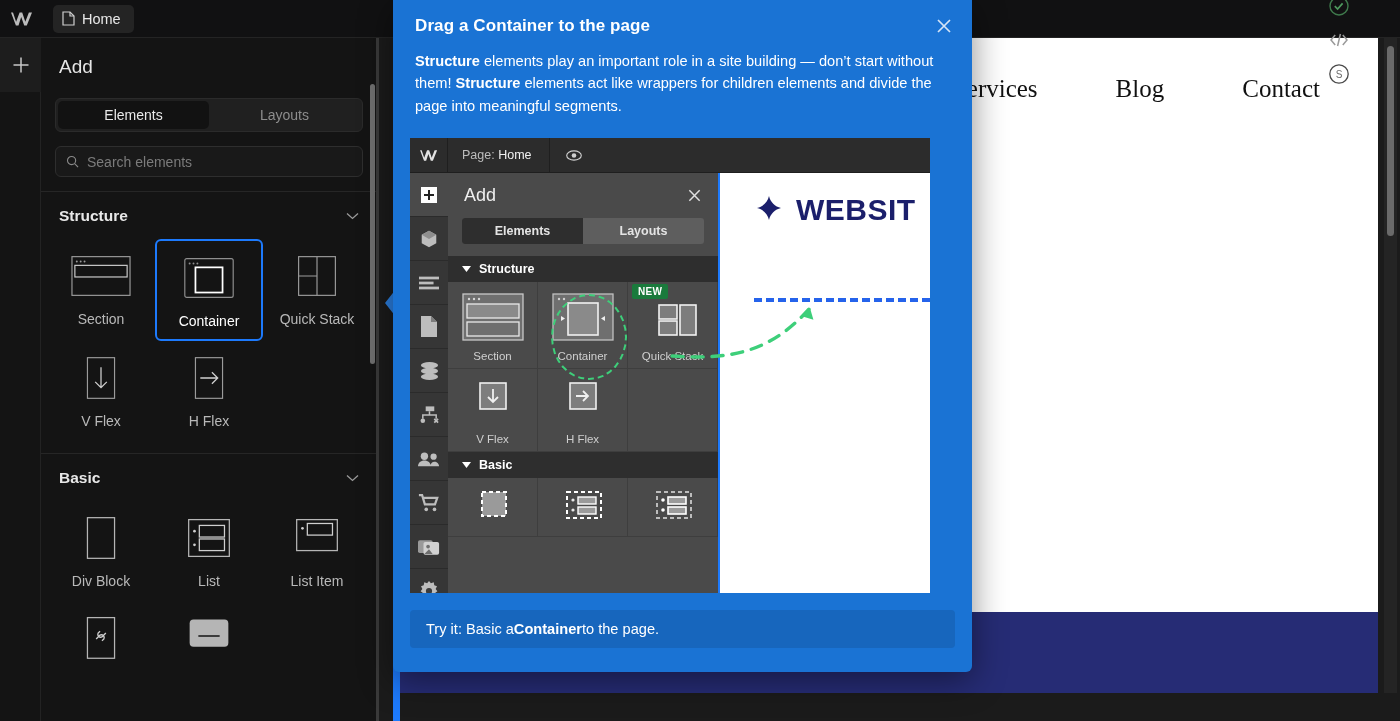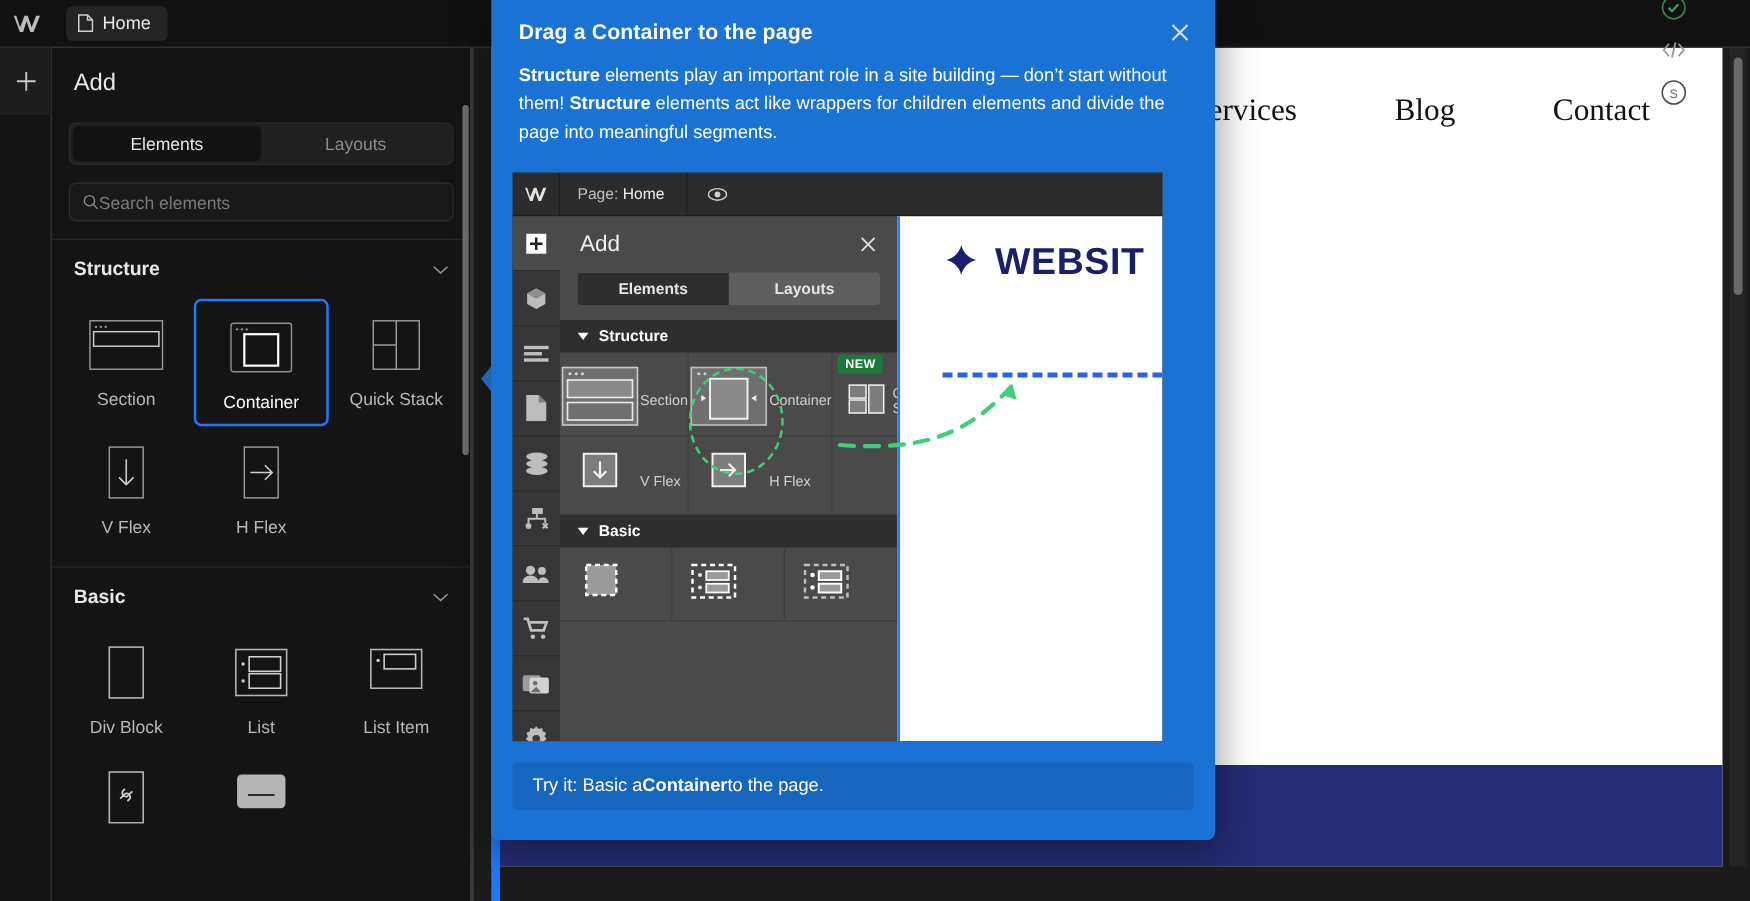--- a/index.html
+++ b/index.html
@@ -57,21 +57,21 @@
     border-radius: 6px; padding: 2px; border: 1px solid #2b2b2b;
   }
   .seg-btn {
     flex: 1; text-align: center; font-size: 14px; padding: 6px 0; border-radius: 5px;
     color: #8d8d8d;
   }
   .seg-btn.active { background: #121212; color: #e9e9e9; }
   .search-wrap {
     margin: 14px 14px 0 14px; height: 31px; background: #191919;
     border: 1px solid #2e2e2e; border-radius: 6px;
-    display: flex; align-items: center; gap: 0; padding: 0 10px;
+    display: flex; align-items: center; gap: 8px; padding: 0 10px;
   }
   .search-wrap .ph { color: #7b7b7b; font-size: 14px; }
   .sec-head {
     display: flex; align-items: center; justify-content: space-between;
     padding: 0 18px; height: 48px; margin-top: 14px;
     border-top: 1px solid #262626;
   }
   .sec-head .t { color: #e8e8e8; font-size: 15.5px; font-weight: 700; }
   .grid3 { display: grid; grid-template-columns: repeat(3, 1fr); padding: 0 6px; }
   .cell {
@@ -156,21 +156,21 @@
   .shot-rail .rb { height: 44px; display: flex; align-items: center; justify-content: center; border-bottom: 1px solid #2b2b2b; }
   .shot-rail .rb.first { background: #4a4a4a; }
   .shot-panel { width: 270px; background: #4a4a4a; position: relative; }
   .shot-panel-head { display: flex; align-items: center; justify-content: space-between; padding: 12px 16px 0 16px; }
   .shot-panel-head .t { color: #efefef; font-size: 18px; }
   .shot-seg { display: flex; margin: 12px 14px 0 14px; background: #5e5e5e; border-radius: 3px; overflow: hidden; }
   .shot-seg .sb { flex: 1; text-align: center; font-size: 12.5px; padding: 6px 0; color: #e4e4e4; font-weight: 700; }
   .shot-seg .sb.active { background: #2e2e2e; }
   .shot-sec { background: #2e2e2e; height: 26px; display: flex; align-items: center; gap: 8px; padding-left: 14px; color: #fff; font-size: 12.5px; font-weight: 700; margin-top: 12px;}
   .shot-grid { display: grid; grid-template-columns: repeat(3, 1fr); }
-  .shot-cell { padding: 10px 0 6px 0; display: flex; flex-direction: row; align-items: center; border-right: 1px solid #3e3e3e; border-bottom: 1px solid #3e3e3e; position: relative; }
+  .shot-cell { padding: 10px 0 6px 0; display: flex; flex-direction: column; align-items: center; border-right: 1px solid #3e3e3e; border-bottom: 1px solid #3e3e3e; position: relative; }
   .shot-cell .lbl { color: #cfcfcf; font-size: 11.5px; margin-top: 8px; }
   .shot-preview { flex: 1; background: #fff; border-left: 2px solid #1d7afc; position: relative; }
   .site-logo-row { display: flex; align-items: center; gap: 12px; padding: 20px 0 0 34px; }
   .site-logo-row .wt { color: #1b1f6b; font-size: 30px; font-weight: 700; letter-spacing: .5px; white-space: nowrap; }
   .dash-line { position: absolute; left: 34px; top: 125px; right: 0; border-top: 4px dashed #2563eb; }
   .new-badge {
     position: absolute; left: 4px; top: 2px; background: #1a7a3c; color: #fff;
     font-size: 10px; font-weight: 700; padding: 2px 6px; border-radius: 2px; letter-spacing: .3px;
   }
   .ellipse {

